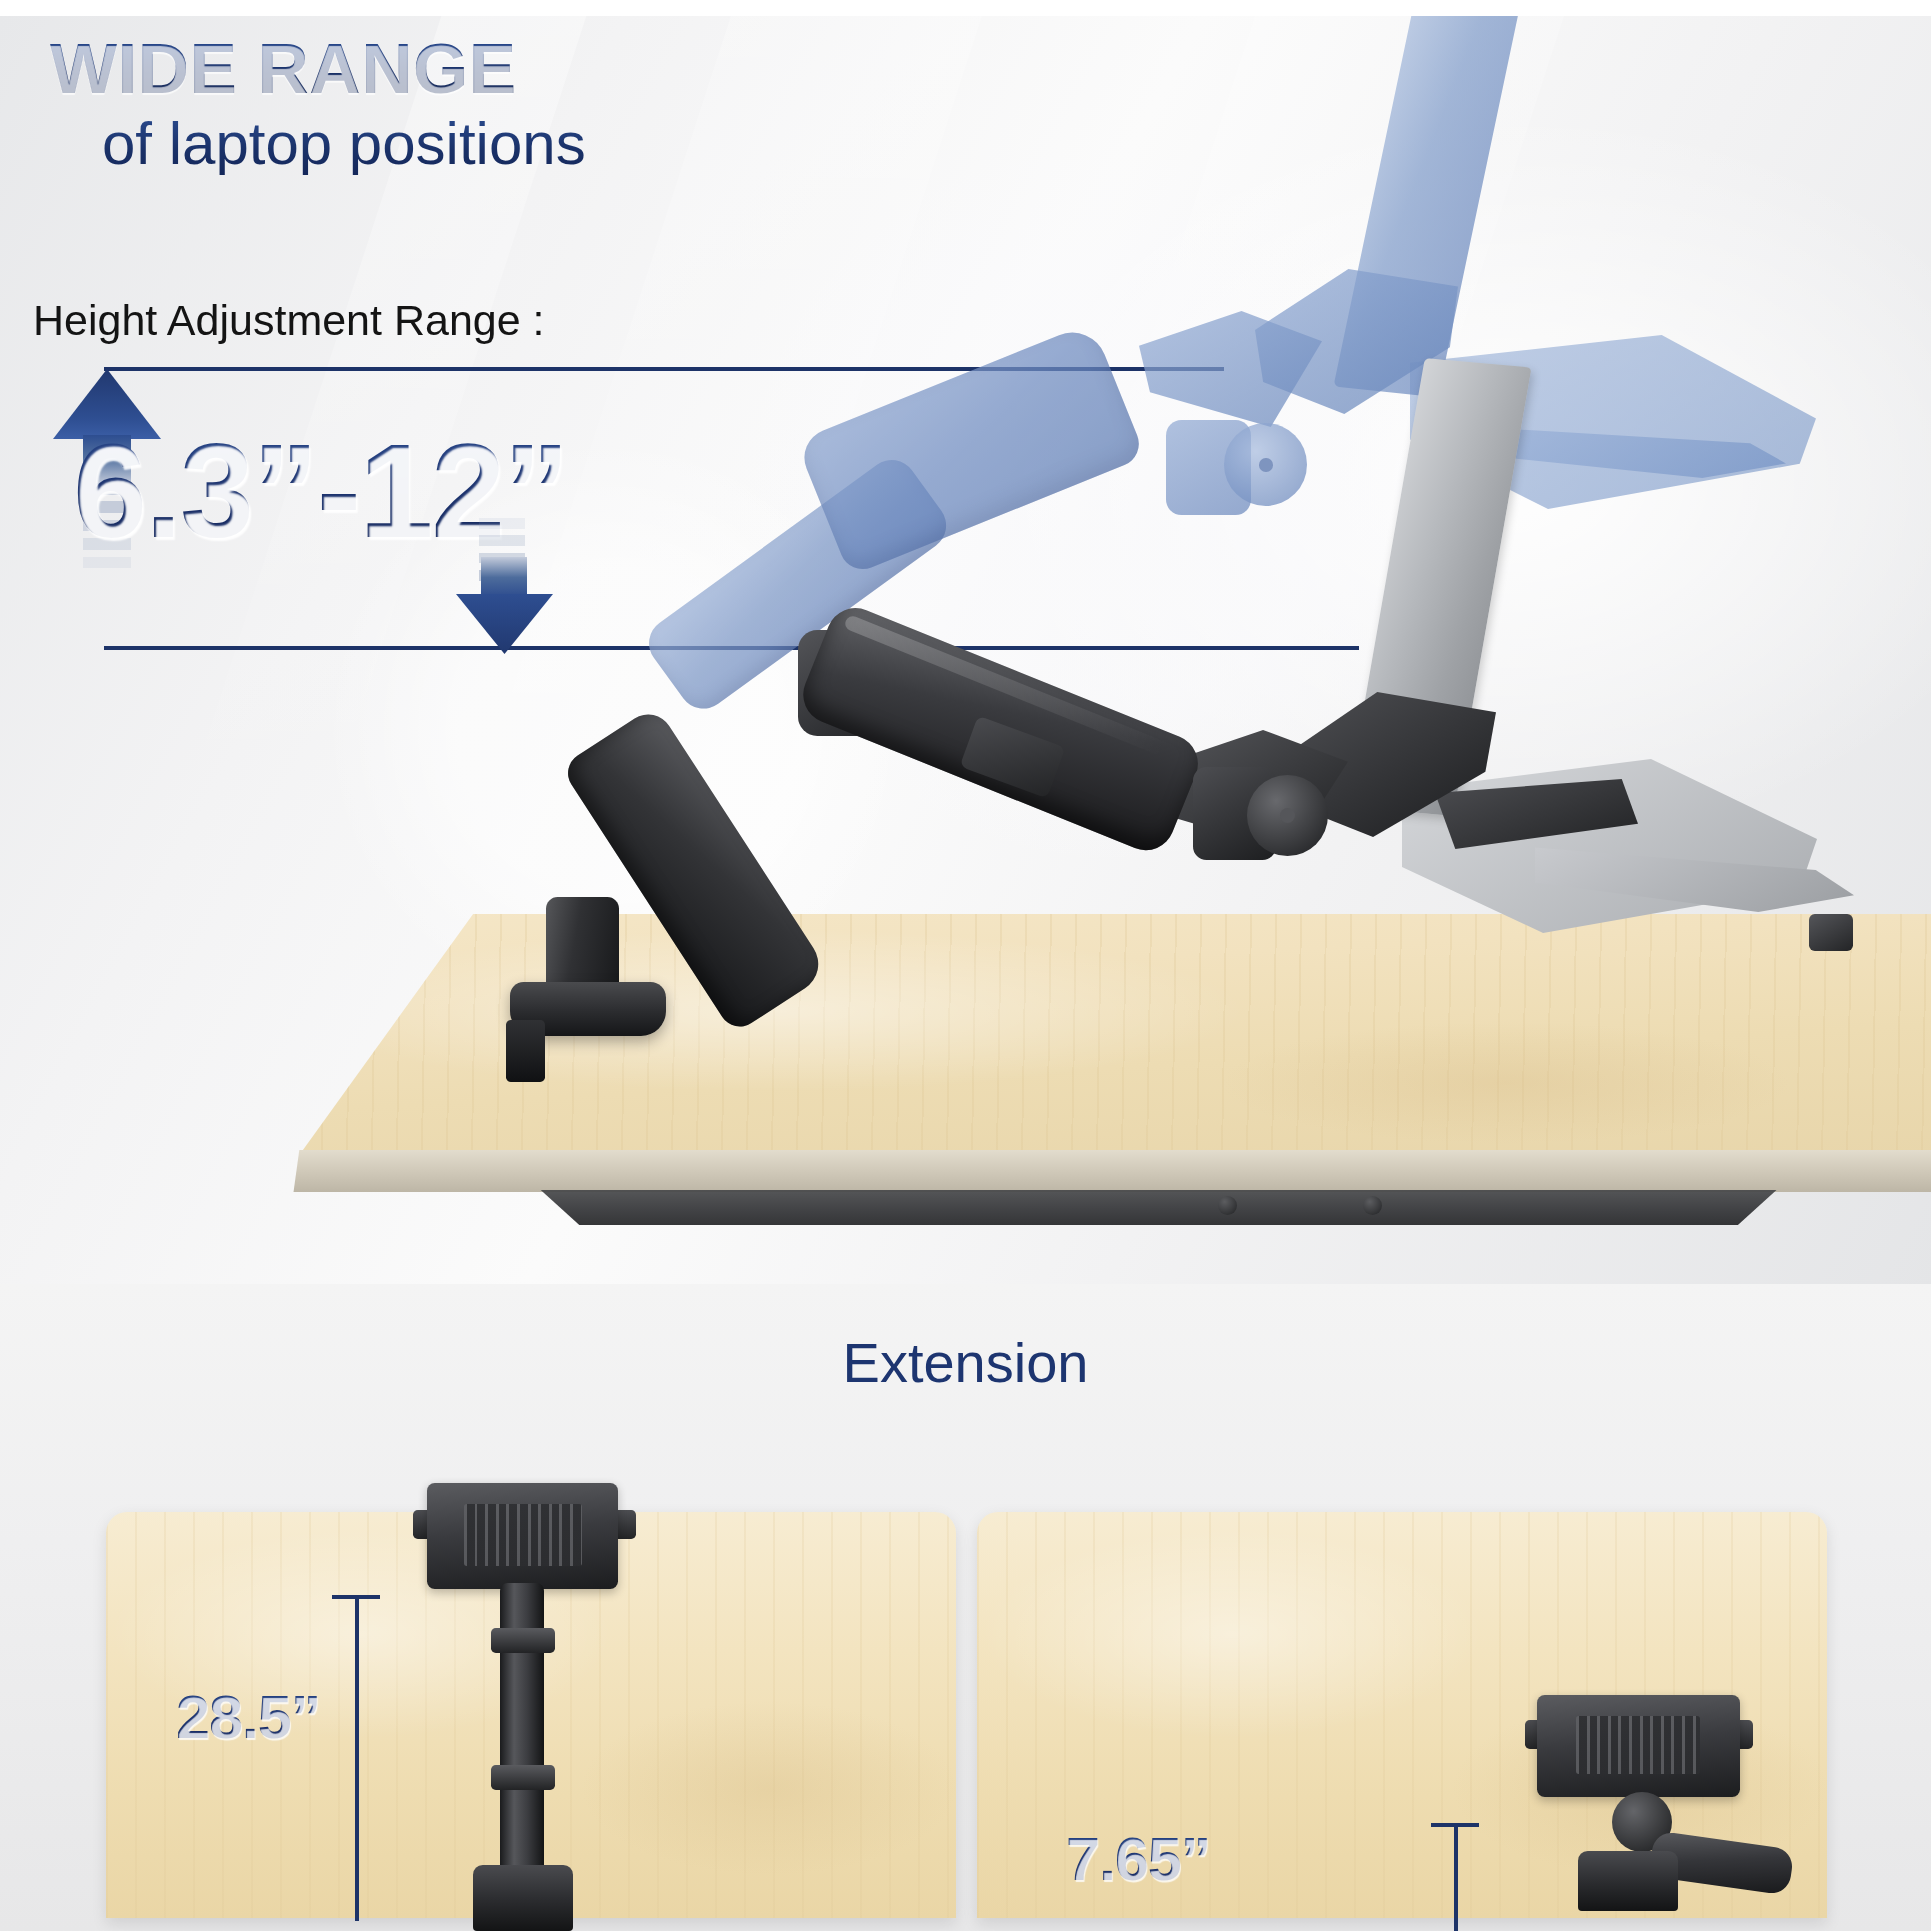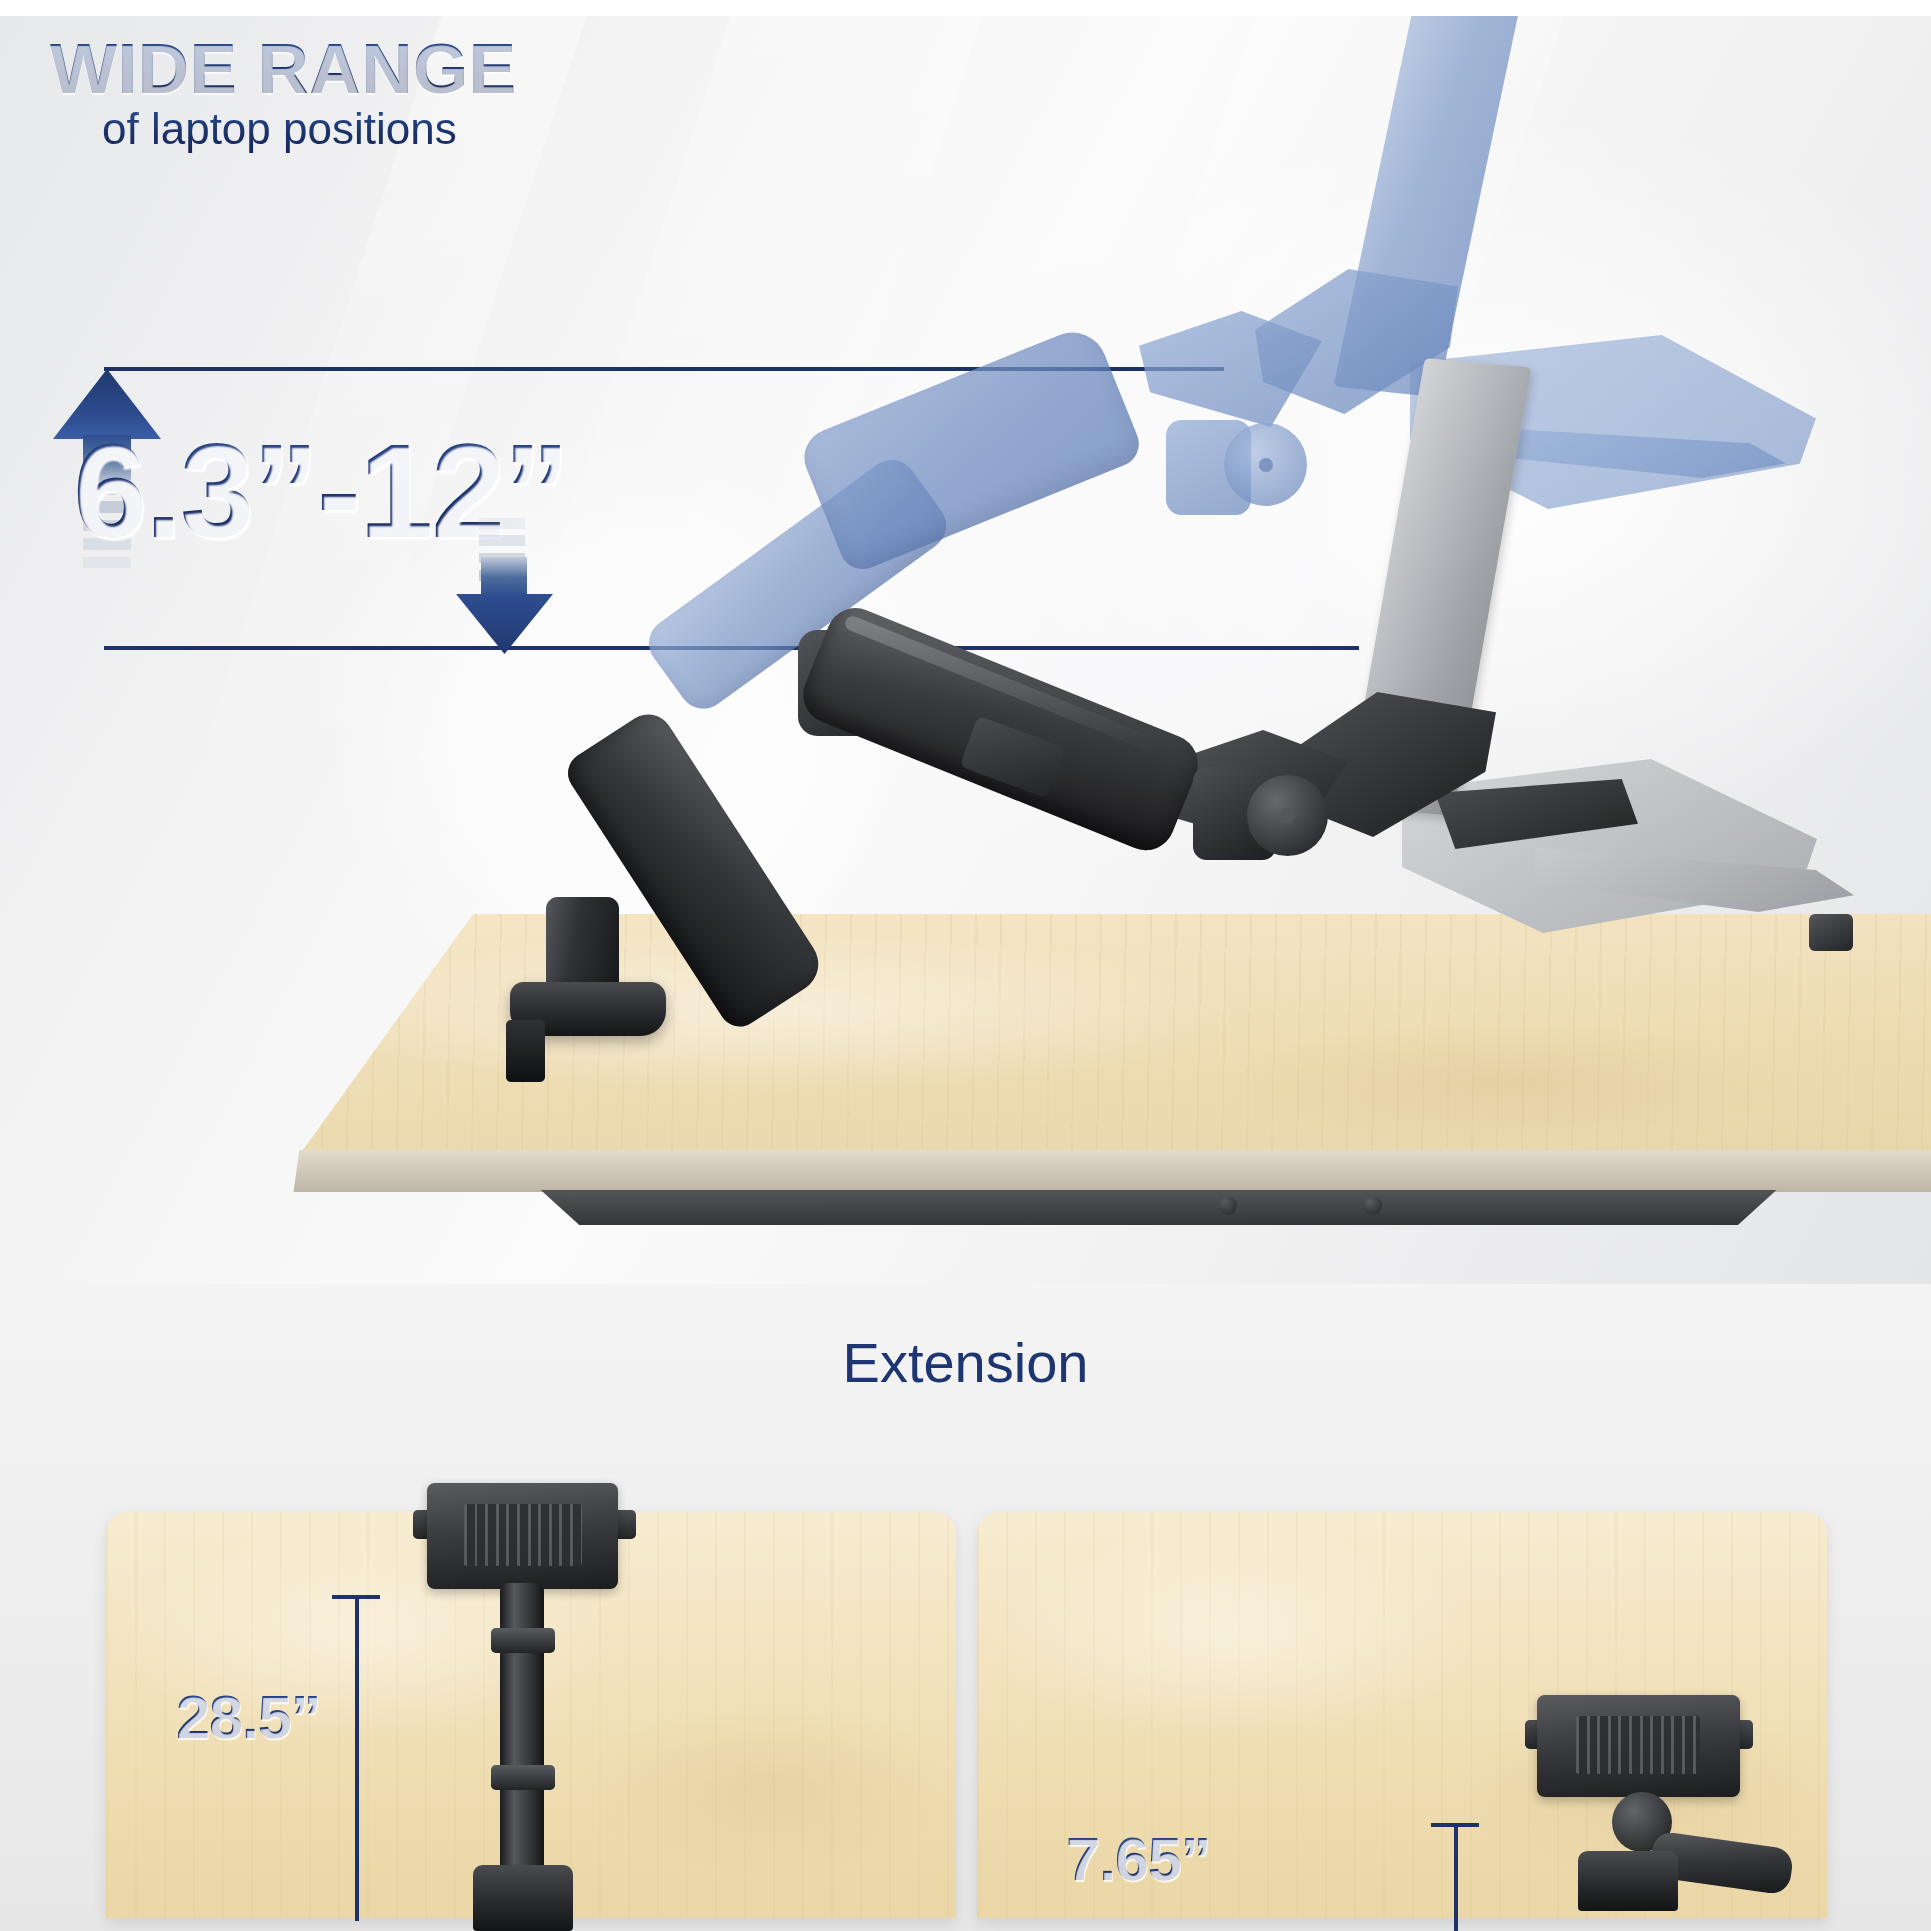--- a/index.html
+++ b/index.html
@@ -33,22 +33,22 @@
   
   #headline { position:absolute; left:50px; top:17.4px; width:908px; }
   #title-main {
     font-size:71px; font-weight:bold; letter-spacing:0.5px; line-height:1.0;
     color:#1b3572;
     background:linear-gradient(180deg,#2c4f96 0%,#1a3168 55%,#122450 100%);
     -webkit-background-clip:text; background-clip:text; -webkit-text-fill-color:transparent;
     text-shadow:0 1.9px 1px rgba(255,255,255,.7);
   }
   #title-sub {
-    margin-top:2px; margin-left:52px;
-    font-size:44px; font-weight:normal; line-height:1.05;
+    margin-top:8px; margin-left:52px;
+    font-size:60px; font-weight:normal; line-height:1.05;
     color:#1b3572;
     background:linear-gradient(180deg,#2b4c91 0%,#1a3168 60%,#14275a 100%);
     -webkit-background-clip:text; background-clip:text; -webkit-text-fill-color:transparent;
   }
 
   
   #har-label {
     position:absolute; left:33px; top:280px;
     font-size:43px; font-weight:300; color:#141414; letter-spacing:0px;
     white-space:nowrap;
@@ -393,20 +393,21 @@
   <div class="streak" id="streak2"></div>
   <div class="streak" id="streak3"></div>
   <div class="halo" id="halo1"></div>
   <div class="halo" id="halo2"></div>
 
   <div id="headline">
     <div id="title-main">WIDE RANGE</div>
     <div id="title-sub">of laptop positions</div>
   </div>
 
+  <div id="har-label">Height Adjustment Range :</div>
 
   <div class="ref-line" id="ref-top"></div>
   <div class="ref-line" id="ref-bottom"></div>
 
   <div id="up-arrow">
     <div class="head"></div>
     <div class="shaft"></div>
   </div>
   <div class="dash-stack" id="up-dashes">
     <div class="d"></div>

